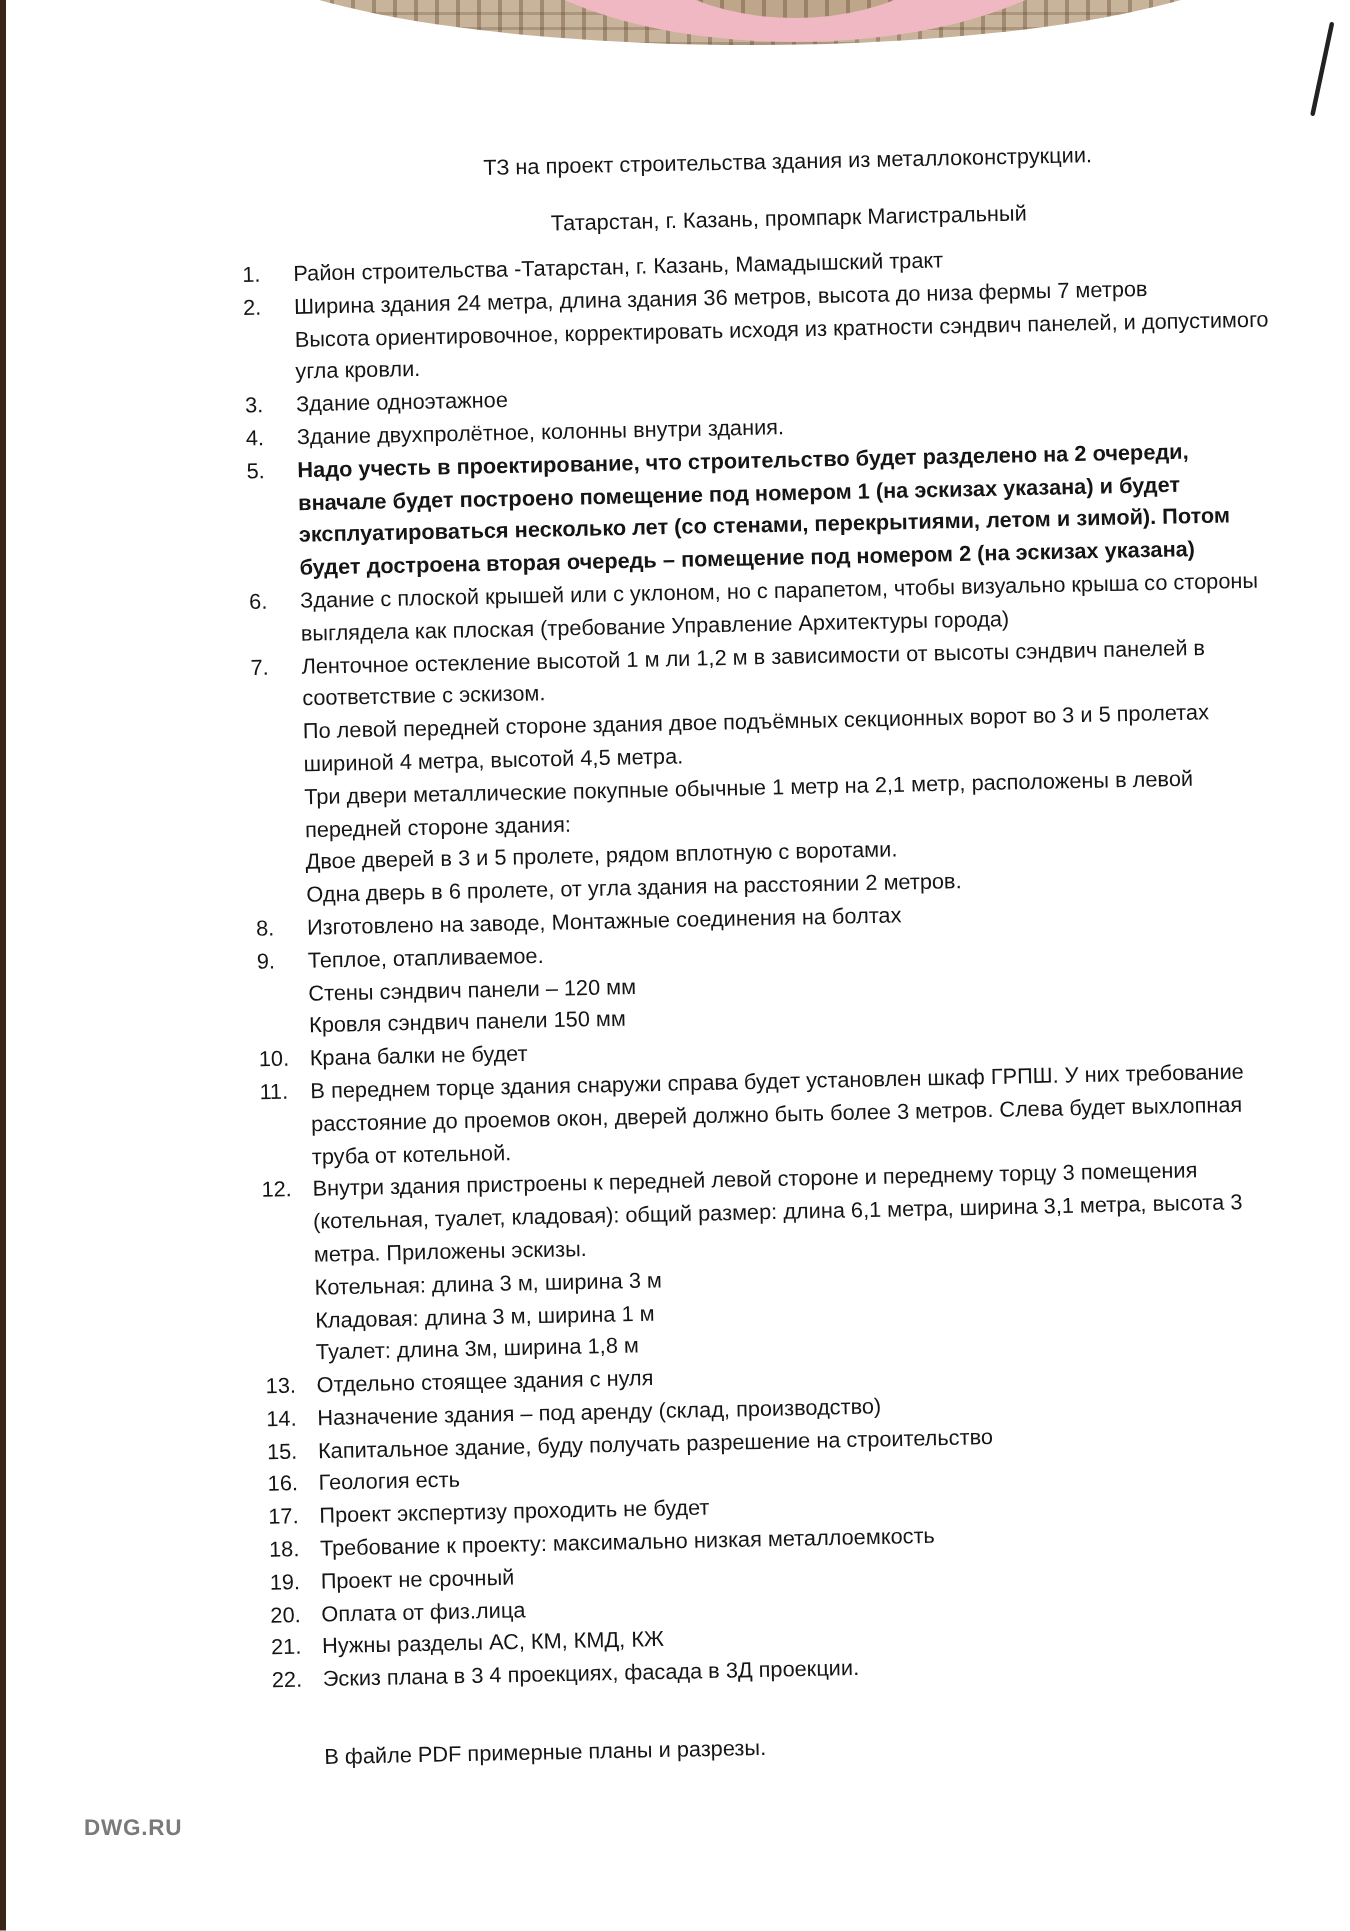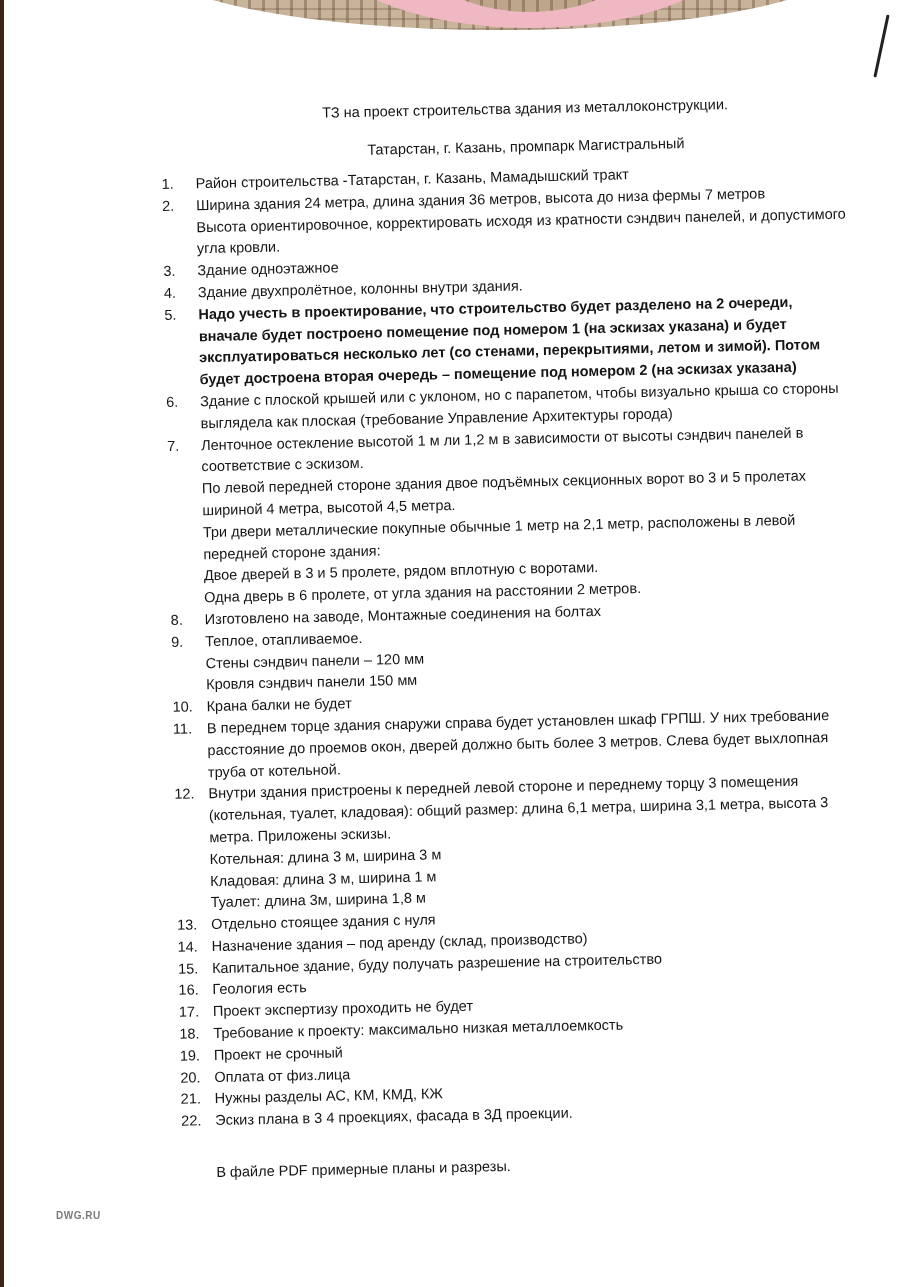--- a/index.html
+++ b/index.html
@@ -41,21 +41,21 @@
   .title, .subtitle { text-align:center; font-size:14.5px; margin:0; }
   .title { margin-left:40px; }
   .subtitle { margin-top:22px; margin-left:40px; }
   ol.items { list-style:none; margin:12px 0 0 0; padding:0; }
   .item { display:flex; font-size:14.5px; line-height:21.8px; }
   .num { width:34px; flex:none; }
   .body { flex:1; }
   .bold { font-weight:bold; }
   .note { font-size:14.5px; margin:32px 0 0 34px; }
   .watermark {
-    position:absolute; left:56px; top:1210px; font-size:10px;
+    position:absolute; left:56px; top:1210px; font-size:15px;
     color:#7a7a7a; font-weight:bold; letter-spacing:0.5px;
   }
 </style>
 </head>
 <body>
 
 <div class="left-edge"></div>
 <div class="fabric"></div>
 <div class="pink-band"></div>
 <div class="pink-inner"></div>

